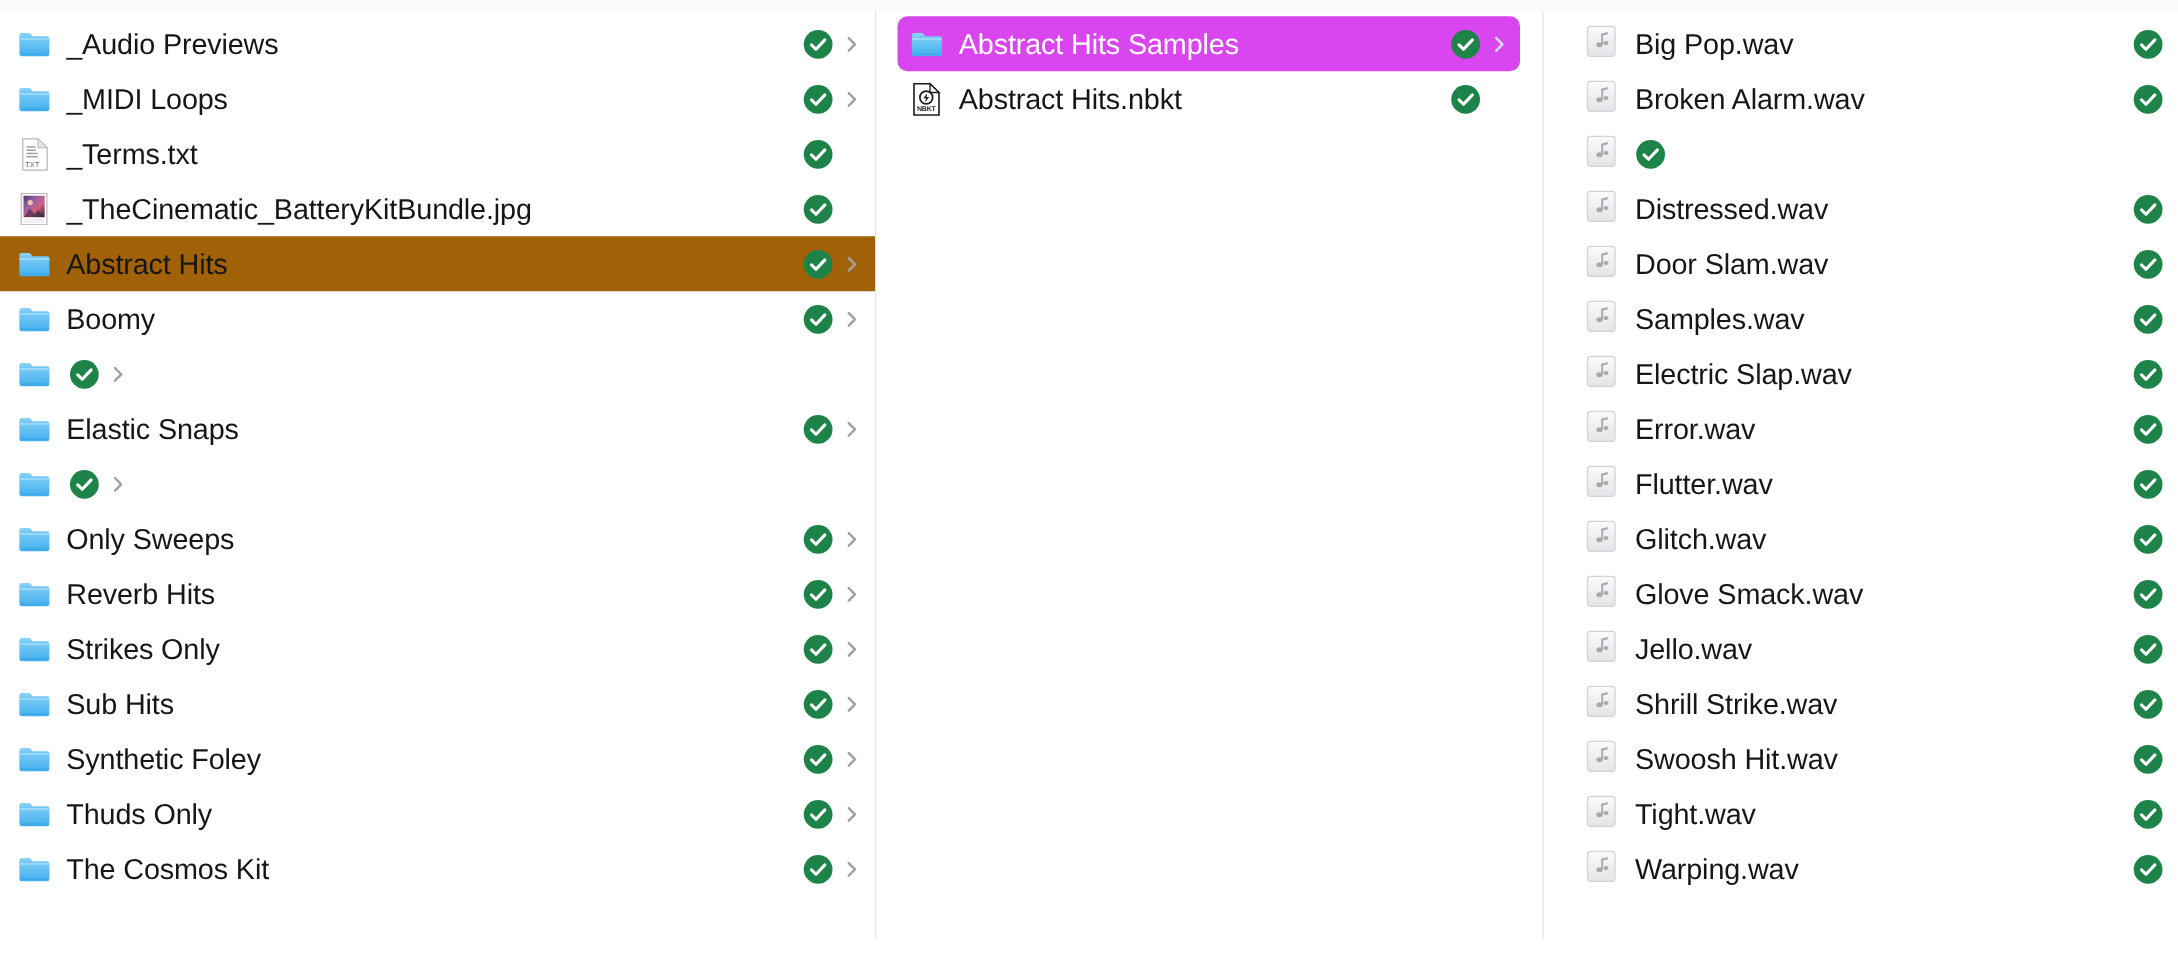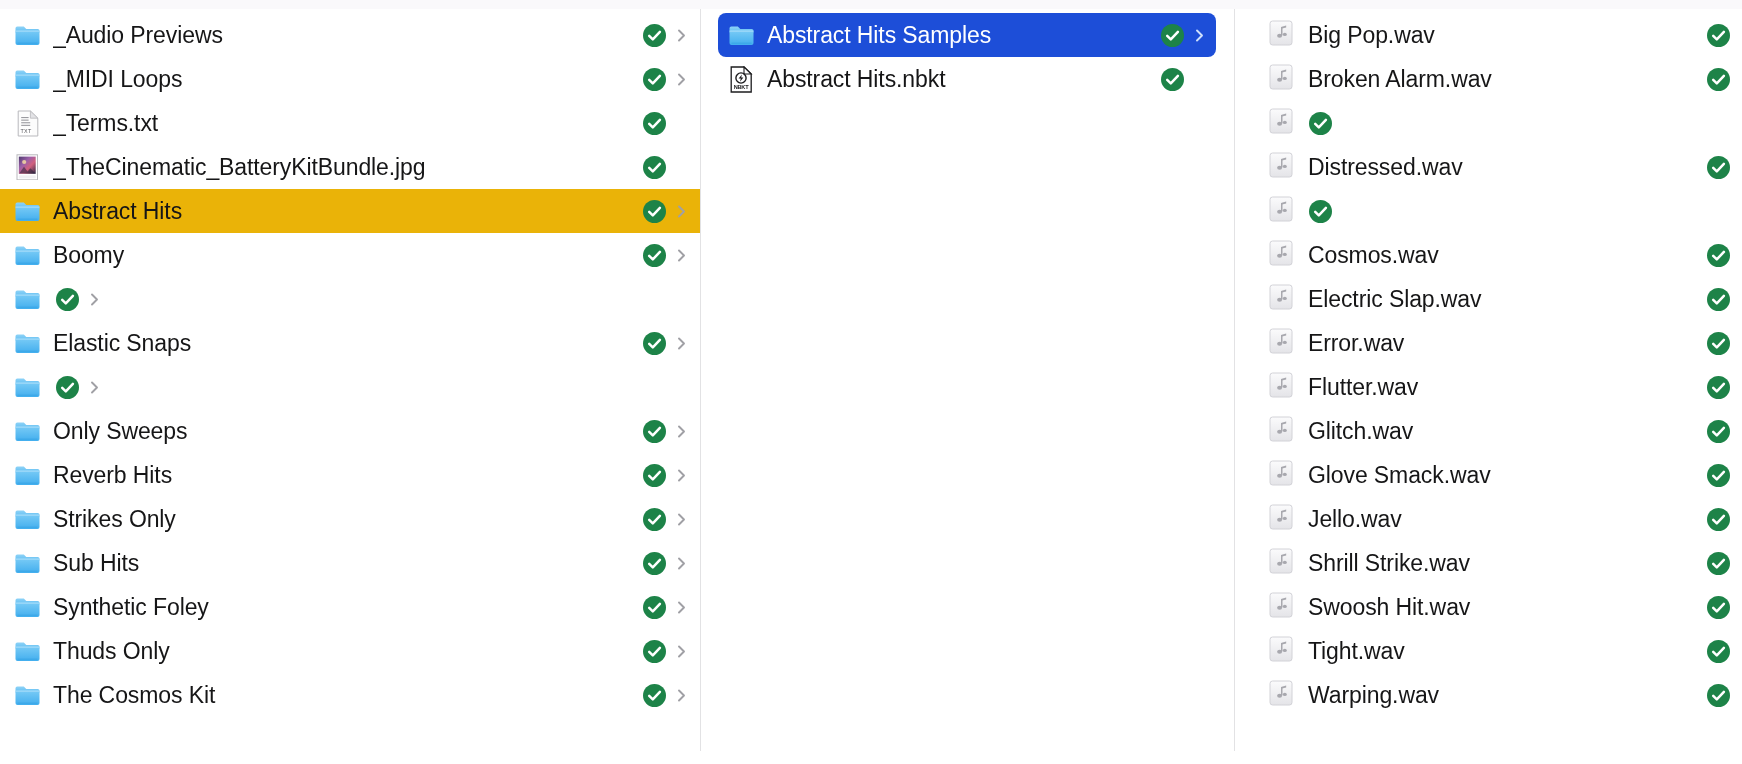--- a/index.html
+++ b/index.html
@@ -76,24 +76,24 @@
   }
 
   
   .col-2 .row {
     border-radius: 8px;
     padding-left: 10px;
     padding-right: 10px;
   }
 
   .row.selected-inactive {
-    background: #eab308;
+    background: #a16207;
   }
   .row.selected-active {
-    background: #1d4ed8;
+    background: #d946ef;
   }
   .row.selected-active .row-label { color: #ffffff; }
 
   .icon-slot {
     flex: 0 0 auto;
     width: 27px;
     height: 27px;
     margin-right: 12px;
     position: relative;
     display: flex;
@@ -851,47 +851,48 @@
     </defs>
     <rect x="1.0" y="1.0" width="22.0" height="24.0" rx="2.6" fill="url(#ag)" stroke="#d2d2d7" stroke-width="1"></rect>
     <g fill="#a8a8ae">
       <rect x="12.0" y="7.0" width="1.5" height="8.6" rx="0.7"></rect>
       <path d="M12.0 7.0 L17.2 5.6 L17.2 7.4 L12.0 8.8 Z"></path>
       <ellipse cx="10.6" cy="15.8" rx="2.5" ry="2.0"></ellipse>
       <ellipse cx="15.8" cy="14.4" rx="2.0" ry="1.6"></ellipse>
     </g>
   </svg></span>
         </span>
-        <span class="row-trail">
-          <span class="badge-check">
-            <svg width="23" height="23" viewBox="0 0 23 23" xmlns="http://www.w3.org/2000/svg">
-              <path d="M6.2 11.9 L9.8 15.4 L16.9 7.9" fill="none" stroke="#ffffff" stroke-width="2.5" stroke-linecap="round" stroke-linejoin="round"></path>
-            </svg>
-          </span>
-        </span>
-      </div>
-      <div class="row">
-        <span class="icon-slot">
-          <span class="audio-file-icon"><svg width="25" height="26" viewBox="0 0 25 26" xmlns="http://www.w3.org/2000/svg">
-    <defs>
-      <linearGradient id="ag" x1="0" y1="0" x2="0" y2="1">
-        <stop offset="0" stop-color="#fbfbfc"></stop>
-                  <stop offset="1" stop-color="#e4e4e8"></stop>
-      </linearGradient>
-    </defs>
-    <rect x="1.0" y="1.0" width="22.0" height="24.0" rx="2.6" fill="url(#ag)" stroke="#d2d2d7" stroke-width="1"></rect>
-    <g fill="#a8a8ae">
-      <rect x="12.0" y="7.0" width="1.5" height="8.6" rx="0.7"></rect>
-      <path d="M12.0 7.0 L17.2 5.6 L17.2 7.4 L12.0 8.8 Z"></path>
-      <ellipse cx="10.6" cy="15.8" rx="2.5" ry="2.0"></ellipse>
-      <ellipse cx="15.8" cy="14.4" rx="2.0" ry="1.6"></ellipse>
-    </g>
-  </svg></span>
-        </span>
-        <span class="row-label">Cosmos.wav</span>
+        <span class="row-label">Door Slam.wav</span>
+        <span class="row-trail">
+          <span class="badge-check">
+            <svg width="23" height="23" viewBox="0 0 23 23" xmlns="http://www.w3.org/2000/svg">
+              <path d="M6.2 11.9 L9.8 15.4 L16.9 7.9" fill="none" stroke="#ffffff" stroke-width="2.5" stroke-linecap="round" stroke-linejoin="round"></path>
+            </svg>
+          </span>
+        </span>
+      </div>
+      <div class="row">
+        <span class="icon-slot">
+          <span class="audio-file-icon"><svg width="25" height="26" viewBox="0 0 25 26" xmlns="http://www.w3.org/2000/svg">
+    <defs>
+      <linearGradient id="ag" x1="0" y1="0" x2="0" y2="1">
+        <stop offset="0" stop-color="#fbfbfc"></stop>
+                  <stop offset="1" stop-color="#e4e4e8"></stop>
+      </linearGradient>
+    </defs>
+    <rect x="1.0" y="1.0" width="22.0" height="24.0" rx="2.6" fill="url(#ag)" stroke="#d2d2d7" stroke-width="1"></rect>
+    <g fill="#a8a8ae">
+      <rect x="12.0" y="7.0" width="1.5" height="8.6" rx="0.7"></rect>
+      <path d="M12.0 7.0 L17.2 5.6 L17.2 7.4 L12.0 8.8 Z"></path>
+      <ellipse cx="10.6" cy="15.8" rx="2.5" ry="2.0"></ellipse>
+      <ellipse cx="15.8" cy="14.4" rx="2.0" ry="1.6"></ellipse>
+    </g>
+  </svg></span>
+        </span>
+        <span class="row-label">Samples.wav</span>
         <span class="row-trail">
           <span class="badge-check">
             <svg width="23" height="23" viewBox="0 0 23 23" xmlns="http://www.w3.org/2000/svg">
               <path d="M6.2 11.9 L9.8 15.4 L16.9 7.9" fill="none" stroke="#ffffff" stroke-width="2.5" stroke-linecap="round" stroke-linejoin="round"></path>
             </svg>
           </span>
         </span>
       </div>
       <div class="row">
         <span class="icon-slot">

